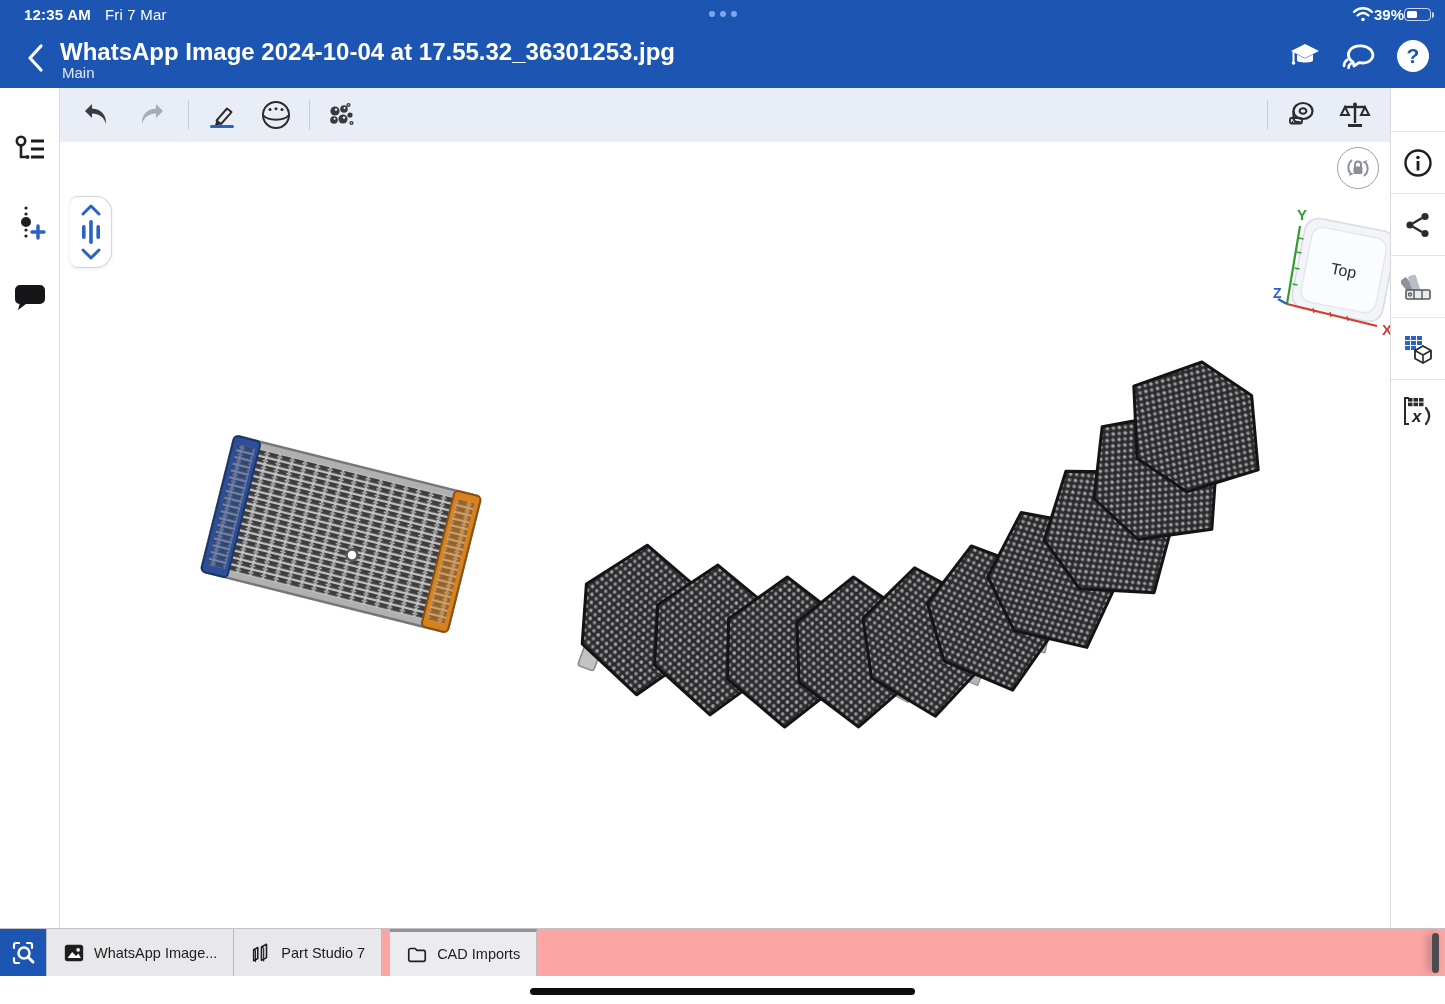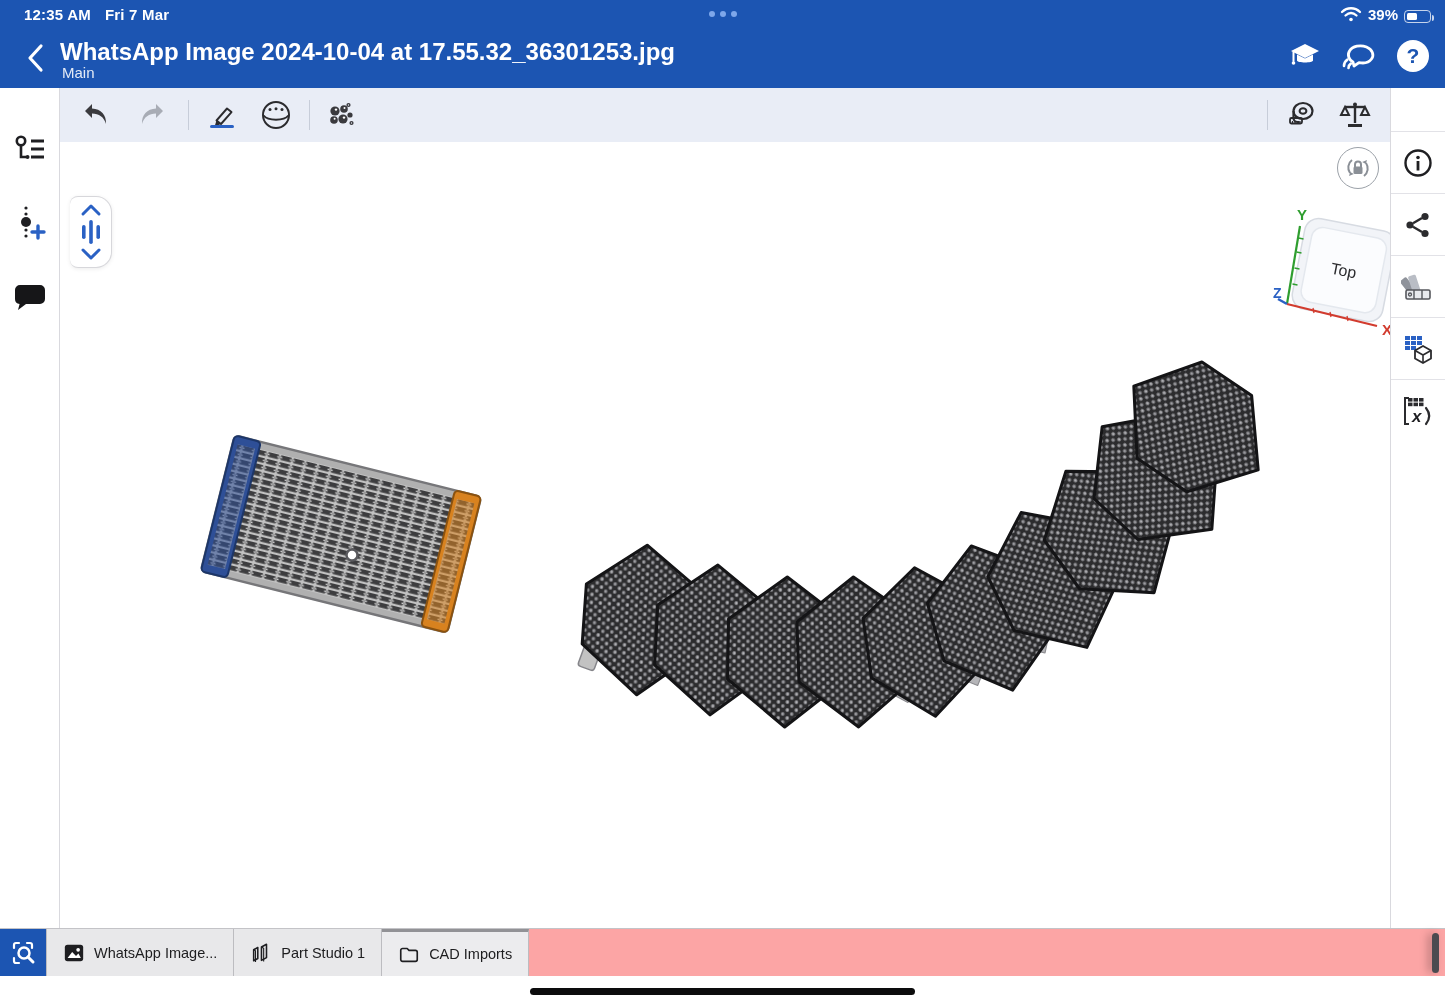--- a/index.html
+++ b/index.html
@@ -3,24 +3,24 @@
 <meta charset="utf-8">
 <style>
   * { margin:0; padding:0; box-sizing:border-box; }
   html,body { width:1445px; height:1004px; font-family:"Liberation Sans", sans-serif; background:#fff; overflow:hidden; }
   #app { position:relative; width:1445px; height:1004px; background:#fff; }
 
   
   #header { position:absolute; left:0; top:0; width:1445px; height:88px; background:#1c55b2; color:#fff; }
   #statusbar { position:absolute; left:0; top:0; width:100%; height:28px; }
   .status-left { position:absolute; left:24px; top:6px; font-size:15px; font-weight:700; letter-spacing:.2px; }
-  .status-date { font-weight:700; margin-left:14px; }
+  .status-date { font-weight:400; margin-left:14px; }
   .mt-dots { position:absolute; left:50%; top:11px; transform:translateX(-50%); display:flex; gap:5px; }
   .mt-dots i { width:6px; height:6px; border-radius:50%; background:#7ea7ea; }
-  .status-right { position:absolute; right:14px; top:5px; display:flex; align-items:flex-end; gap:6px; font-size:15px; font-weight:700; }
+  .status-right { position:absolute; right:14px; top:5px; display:flex; align-items:center; font-size:15px; font-weight:700; }
   .battery-shell { width:27px; height:13px; border:1.5px solid rgba(255,255,255,.75); border-radius:4px; position:relative; }
   .battery-fill { position:absolute; left:2px; top:2px; bottom:2px; width:38%; background:#fff; border-radius:1.5px; }
   .battery-nub { position:absolute; right:-4px; top:3.5px; width:2.5px; height:6px; background:rgba(255,255,255,.75); border-radius:0 2px 2px 0; }
 
   #titlebar { position:absolute; left:0; top:28px; width:100%; height:60px; }
   .back-btn { position:absolute; left:18px; top:10px; width:34px; height:40px; display:flex; align-items:center; justify-content:center; cursor:pointer; }
   .doc-title { position:absolute; left:60px; top:10px; font-size:24px; font-weight:700; white-space:nowrap; }
   .doc-sub { position:absolute; left:62px; top:36px; font-size:15px; color:rgba(255,255,255,.88); }
   .hdr-icons { position:absolute; right:12px; top:8px; display:flex; align-items:center; gap:14px; }
   .hdr-btn { width:40px; height:40px; display:flex; align-items:center; justify-content:center; cursor:pointer; }
@@ -50,21 +50,21 @@
   #rotlock { position:absolute; left:1277px; top:5px; width:42px; height:42px; border:1.5px solid #9ba1a8; border-radius:50%; background:#fff; display:flex; align-items:center; justify-content:center; cursor:pointer; }
 
   #viewcube { position:absolute; left:1205px; top:62px; width:155px; height:135px; cursor:pointer; }
 
   
   #tabbar { position:absolute; left:0; top:928px; width:1445px; height:48px; background:#fca5a5; border-top:1px solid #c3c3c7; display:flex; }
   #tab-search { width:46px; height:100%; background:#1c55b2; display:flex; align-items:center; justify-content:center; cursor:pointer; flex:0 0 auto; }
   .doc-tab { height:100%; display:flex; align-items:center; gap:9px; padding:0 16px; border-right:1px solid #bcbcc0; font-size:14.5px; color:#1d1d1f; white-space:nowrap; cursor:pointer; background:#e8e8ea; flex:0 0 auto; }
   .doc-tab.first { border-left:1px solid #bcbcc0; }
   .doc-tab.active { background:#fff; }
-  .doc-tab.pressed { border-top:3px solid #929296; background:#ececee; }
+  .doc-tab.pressed { border-top:3px solid #929296; background:#ececee;margin-left:8px; }
   #tab-scroll-indicator { position:absolute; right:6px; top:4px; width:7px; height:40px; background:#4b4b50; border-radius:4px; box-shadow:-4px 0 8px rgba(0,0,0,.25); }
 
   
   #home-strip { position:absolute; left:0; top:976px; width:1445px; height:28px; background:#fff; }
   #home-indicator { position:absolute; left:530px; top:12px; width:385px; height:7px; border-radius:4px; background:#0c0c0d; }
 
   svg { display:block; }
   text { font-family:"Liberation Sans", sans-serif; }
 </style>
 </head>
@@ -409,21 +409,21 @@
       <span>WhatsApp Image...</span>
     </div>
 
     <div class="doc-tab">
       <svg width="22" height="22" viewBox="0 0 24 24">
         <path d="M4 8.5 l4.5 -2.5 v12 l-4.5 2.5 z" fill="none" stroke="#1e1e21" stroke-width="1.7" stroke-linejoin="round"></path>
         <path d="M4 8.5 l2 1.2 v12" fill="none" stroke="#1e1e21" stroke-width="1.2"></path>
         <path d="M12.5 5.5 l5.5 -3 v14.5 l-5.5 3 z" fill="none" stroke="#1e1e21" stroke-width="1.7" stroke-linejoin="round"></path>
         <path d="M12.5 5.5 l2.4 1.4 v14.5" fill="none" stroke="#1e1e21" stroke-width="1.2"></path>
       </svg>
-      <span>Part Studio 1</span>
+      <span>Part Studio 7</span>
     </div>
 
 
     <div class="doc-tab pressed">
       <svg width="22" height="22" viewBox="0 0 24 24">
         <path d="M3 8 a2 2 0 0 1 2 -2 h5 l2 2 h7 a2 2 0 0 1 2 2 v8 a2 2 0 0 1 -2 2 H5 a2 2 0 0 1 -2 -2 z" fill="none" stroke="#1e1e21" stroke-width="1.8" stroke-linejoin="round"></path>
       </svg>
       <span>CAD Imports</span>
     </div>
 

